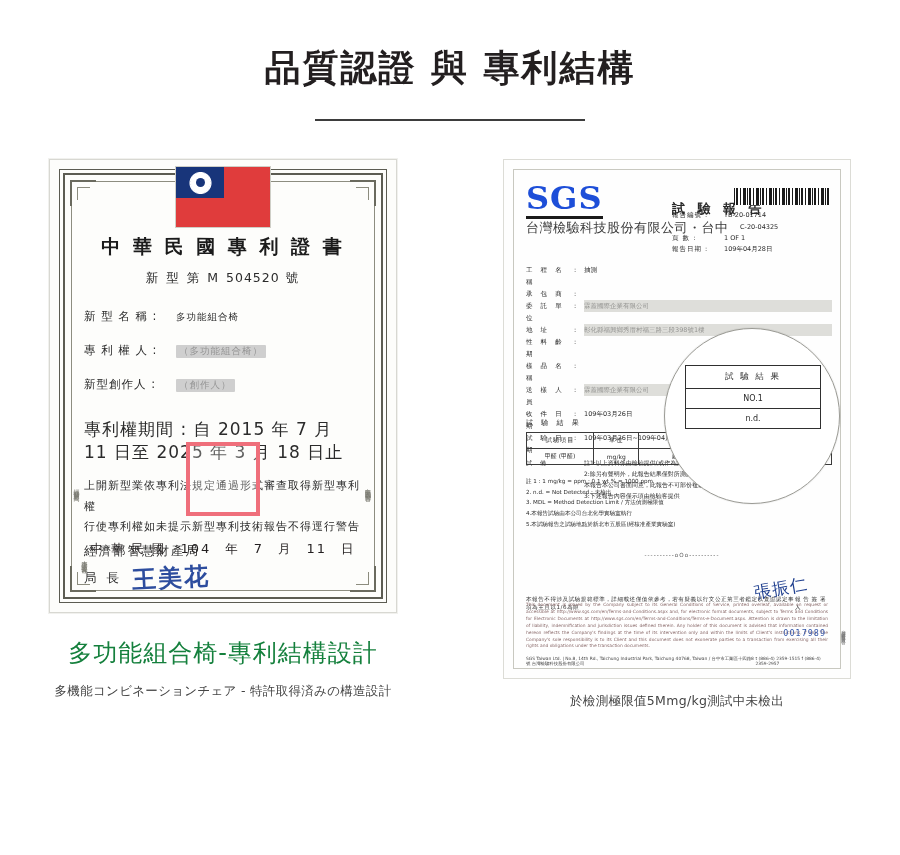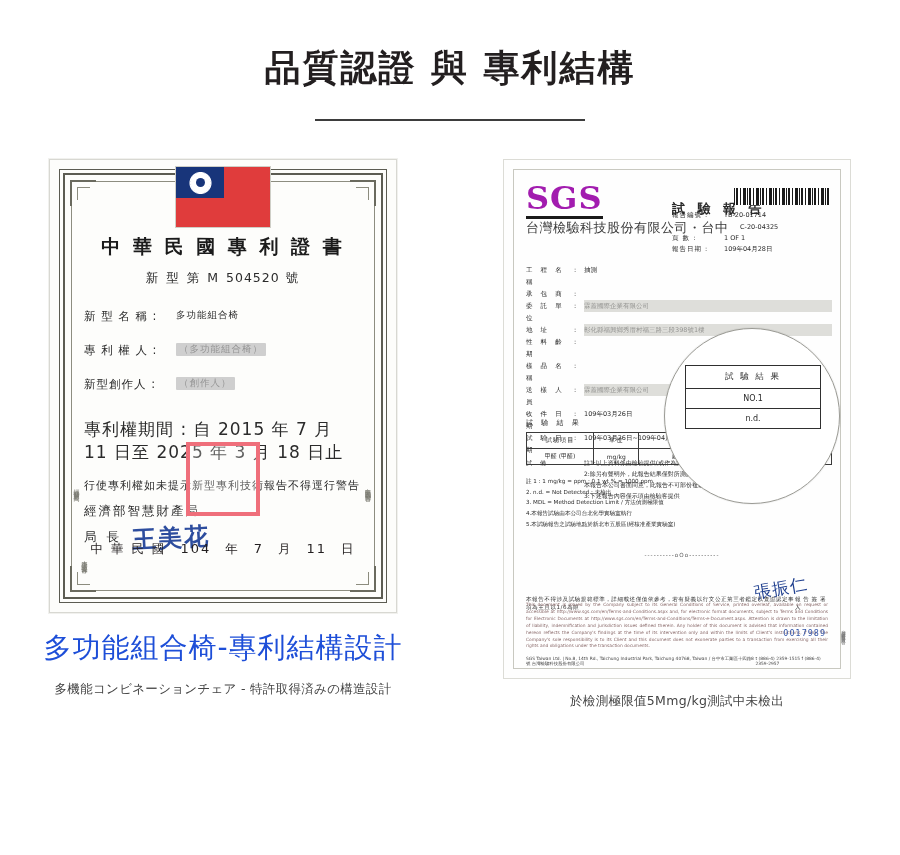--- a/index.html
+++ b/index.html
@@ -43,23 +43,23 @@
     gap: 14px;
   }
   .cert-col {
     width: 440px;
     display: flex;
     flex-direction: column;
     align-items: center;
   }
   .cert-caption-main {
     font-family: "DejaVu Sans", sans-serif;
-    font-size: 28px;
-    color: #1d4ed8;
-    margin-top: 16px;
+    font-size: 24px;
+    color: #15803d;
+    margin-top: 24px;
     text-align: center;
     letter-spacing: 1px;
   }
   .cert-caption-sub {
     font-family: "DejaVu Sans", sans-serif;
     font-size: 12.5px;
     color: #444;
     margin-top: 14px;
     text-align: center;
     letter-spacing: .3px;
@@ -172,21 +172,21 @@
   .patent-numline {
     text-align: center;
     font-size: 12.5px;
     letter-spacing: 2px;
     margin-bottom: 22px;
   }
   .patent-numline .num { letter-spacing: 1px; }
 
   .patent-field {
     display: flex;
-    align-items: flex-start;
+    align-items: flex-end;
     font-size: 11.5px;
     margin-bottom: 19px;
     letter-spacing: 1px;
   }
   .patent-field .flabel { width: 92px; flex: none; }
   .patent-field .fval { font-size: 9.5px; color: #2b2b2b; }
   .patent-field .fval.redacted {
     background: #cfcfcf;
     color: rgba(0,0,0,0.30);
     padding: 0 3px;
@@ -278,21 +278,21 @@
   }
   .sgs-logo {
     position: absolute;
     left: 22px; top: 22px;
   }
   .sgs-logo .mark {
     font-family: "DejaVu Serif", serif;
     font-size: 32px;
     font-weight: bold;
     letter-spacing: 1px;
-    color: #a21caf;
+    color: #1d4ed8;
     line-height: 1;
     border-bottom: 3px solid #1a1a1a;
     padding-bottom: 2px;
     display: inline-block;
   }
   .sgs-logo .sub {
     font-size: 13px;
     letter-spacing: .5px;
     color: #3a3a3a;
   }
@@ -523,20 +523,21 @@
           <span class="flabel">專 利 權 人 :</span>
           <span class="fval redacted">（多功能組合椅）</span>
         </div>
         <div class="patent-field">
           <span class="flabel">新型創作人 :</span>
           <span class="fval redacted">（創作人）</span>
         </div>
 
         <div class="patent-period">專利權期間 : 自 2015 年  7 月 11 日至 2025 年  3 月 18 日止</div>
 
+        <div class="patent-note">上開新型業依專利法規定通過形式審查取得新型專利權</div>
         <div class="patent-note">行使專利權如未提示新型專利技術報告不得逕行警告</div>
 
         <div class="patent-agency">經濟部智慧財產局</div>
         <div class="patent-signrow">
           <span>局        長</span>
           <span class="sign-name">王美花</span>
         </div>
       </div>
 
       <div class="red-stamp"></div>

